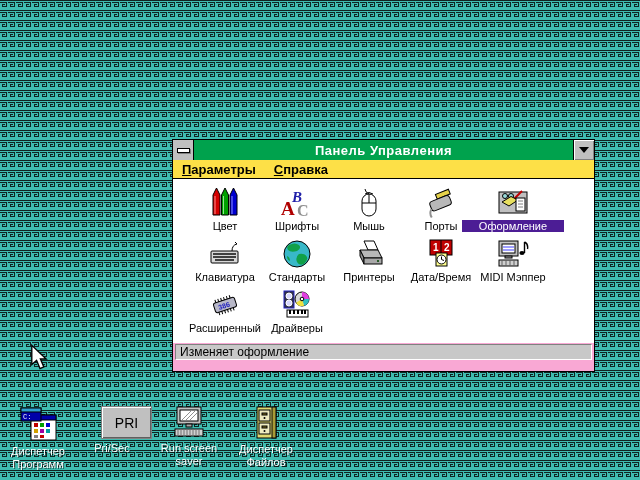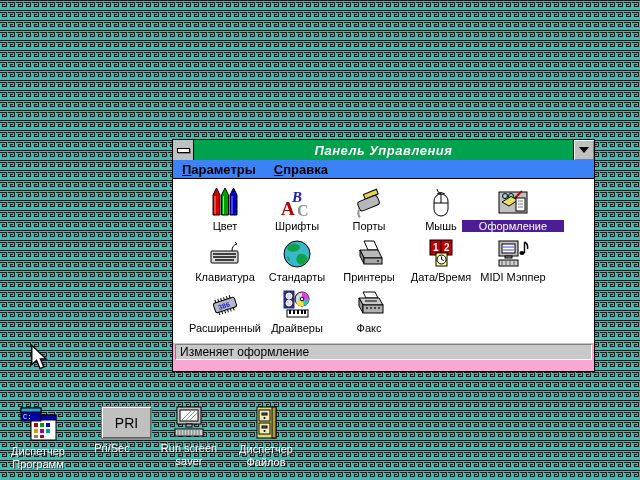--- a/index.html
+++ b/index.html
@@ -11,27 +11,27 @@
 
   
   .win { position:absolute; left:172px; top:139px; width:423px; height:233px;
          border:1px solid #000; background:#fff; display:flex; flex-direction:column; }
   .titlebar { height:20px; display:flex; flex-shrink:0; }
   .sysmenu { width:21px; background:#c0c0c0; border-right:1px solid #000;
              display:flex; align-items:center; justify-content:center; }
   .sysmenu .dash { width:13px; height:5px; background:#fff; border:1px solid #000;
                    box-shadow:1px 1px 0 #808080; }
   .titletext { flex:1; background:#00a24d; color:#fff; font-weight:bold; font-size:13px;
-               display:flex; align-items:center; justify-content:center; letter-spacing:0.5px;font-style:italic; }
+               display:flex; align-items:center; justify-content:center; letter-spacing:0.5px; }
   .minbtn { width:21px; background:#c0c0c0; border-left:1px solid #000;
             display:flex; align-items:center; justify-content:center;
             box-shadow:inset 1px 1px 0 #fff, inset -1px -1px 0 #808080; }
   .minbtn .arr { width:0; height:0; border-left:5px solid transparent;
                  border-right:5px solid transparent; border-top:6px solid #000; }
-  .menubar { height:19px; background:#3b82f6; border-bottom:1px solid #000; flex-shrink:0;
+  .menubar { height:19px; background:#fde047; border-bottom:1px solid #000; flex-shrink:0;
              display:flex; align-items:center; font-size:13px; font-weight:bold; color:#000; }
   .menubar .mitem { padding:0 9px; height:100%; display:flex; align-items:center; }
   .menubar u { text-decoration:underline; }
 
   .client { flex:1; background:#fff; position:relative; }
   .cpgrid { position:absolute; left:16px; top:8px;
             display:grid; grid-template-columns:repeat(5,72px); grid-auto-rows:51px;
             justify-items:center; }
   .cpcell { display:flex; flex-direction:column; align-items:center; width:72px; }
   .cpicon { width:32px; height:32px; display:block; }
@@ -116,38 +116,38 @@
         <svg class="cpicon" viewBox="0 0 32 32">
           <text x="11" y="15" font-family="Liberation Serif, serif" font-style="italic" font-weight="bold" font-size="15" fill="#2020a8">B</text>
           <text x="0" y="28" font-family="Liberation Serif, serif" font-weight="bold" font-size="19" fill="#b00000">A</text>
           <text x="16" y="29" font-family="Liberation Serif, serif" font-weight="bold" font-size="16" fill="#909090">C</text>
         </svg>
         <span class="cplabel">Шрифты</span>
       </div>
 
       <div class="cpcell">
         <svg class="cpicon" viewBox="0 0 32 32">
-          <g transform="rotate(-22 16 16)">
-            <rect x="14" y="6" width="14" height="5" fill="#e6d24a" stroke="#000"></rect>
-            <rect x="5" y="11" width="21" height="10" rx="3" fill="#b8b8b8" stroke="#000"></rect>
-            <path d="M5,18 q-4,3 -3,8" fill="none" stroke="#909090" stroke-width="2"></path>
-          </g>
-        </svg>
-        <span class="cplabel">Порты</span>
-      </div>
-
-      <div class="cpcell">
-        <svg class="cpicon" viewBox="0 0 32 32">
           <path d="M16,7 q-4,-2 -4,-5" fill="none" stroke="#000"></path>
           <path d="M12,7 q4,-3 8,0" fill="none" stroke="#000"></path>
           <rect x="9" y="7" width="14" height="22" rx="7" fill="#fff" stroke="#000"></rect>
           <line x1="16" y1="7" x2="16" y2="16" stroke="#000"></line>
           <line x1="9" y1="16" x2="23" y2="16" stroke="#000"></line>
         </svg>
         <span class="cplabel">Мышь</span>
+      </div>
+
+      <div class="cpcell">
+        <svg class="cpicon" viewBox="0 0 32 32">
+          <g transform="rotate(-22 16 16)">
+            <rect x="14" y="6" width="14" height="5" fill="#e6d24a" stroke="#000"></rect>
+            <rect x="5" y="11" width="21" height="10" rx="3" fill="#b8b8b8" stroke="#000"></rect>
+            <path d="M5,18 q-4,3 -3,8" fill="none" stroke="#909090" stroke-width="2"></path>
+          </g>
+        </svg>
+        <span class="cplabel">Порты</span>
       </div>
 
       <div class="cpcell">
         <svg class="cpicon" viewBox="0 0 32 32">
           <rect x="2" y="5" width="28" height="21" fill="#c0c0c0" stroke="#000"></rect>
           <circle cx="8" cy="9" r="2.5" fill="#9adada" stroke="#000"></circle>
           <circle cx="14" cy="9" r="2.5" fill="#9adada" stroke="#000"></circle>
           <line x1="10.5" y1="9" x2="11.5" y2="9" stroke="#000"></line>
           <line x1="25" y1="4" x2="16" y2="13" stroke="#c00000" stroke-width="2"></line>
           <polygon points="5,15 14,9.5 21,13 12,19" fill="#e8e060" stroke="#000"></polygon>
@@ -259,36 +259,20 @@
             <rect x="8" y="21" width="2" height="4"></rect>
               <rect x="12" y="21" width="2" height="4"></rect>
             <rect x="16" y="21" width="2" height="4"></rect>
               <rect x="20" y="21" width="2" height="4"></rect>
             <rect x="23" y="21" width="2" height="4"></rect>
           </g>
         </svg>
         <span class="cplabel">Драйверы</span>
       </div>
 
-      <div class="cpcell">
-        <svg class="cpicon" viewBox="0 0 32 32">
-          <polygon points="10,3 22,3 25,9 13,9" fill="#fff" stroke="#000"></polygon>
-          <polygon points="6,9 26,9 30,16 10,16" fill="#c8c8c8" stroke="#000"></polygon>
-          <polygon points="6,9 10,16 10,24 6,17" fill="#989898" stroke="#000"></polygon>
-          <rect x="10" y="16" width="20" height="8" fill="#b0b0b0" stroke="#000"></rect>
-          <g fill="#404040">
-            <rect x="13" y="18" width="2" height="2"></rect>
-              <rect x="17" y="18" width="2" height="2"></rect>
-            <rect x="21" y="18" width="2" height="2"></rect>
-              <rect x="25" y="18" width="2" height="2"></rect>
-          </g>
-          <line x1="12" y1="12" x2="24" y2="12" stroke="#000"></line>
-        </svg>
-        <span class="cplabel">Факс</span>
-      </div>
 
 
     </div>
   </div>
 
   <div class="statusbar">
     <div class="statusfield">Изменяет оформление</div>
   </div>
 </div>
 

